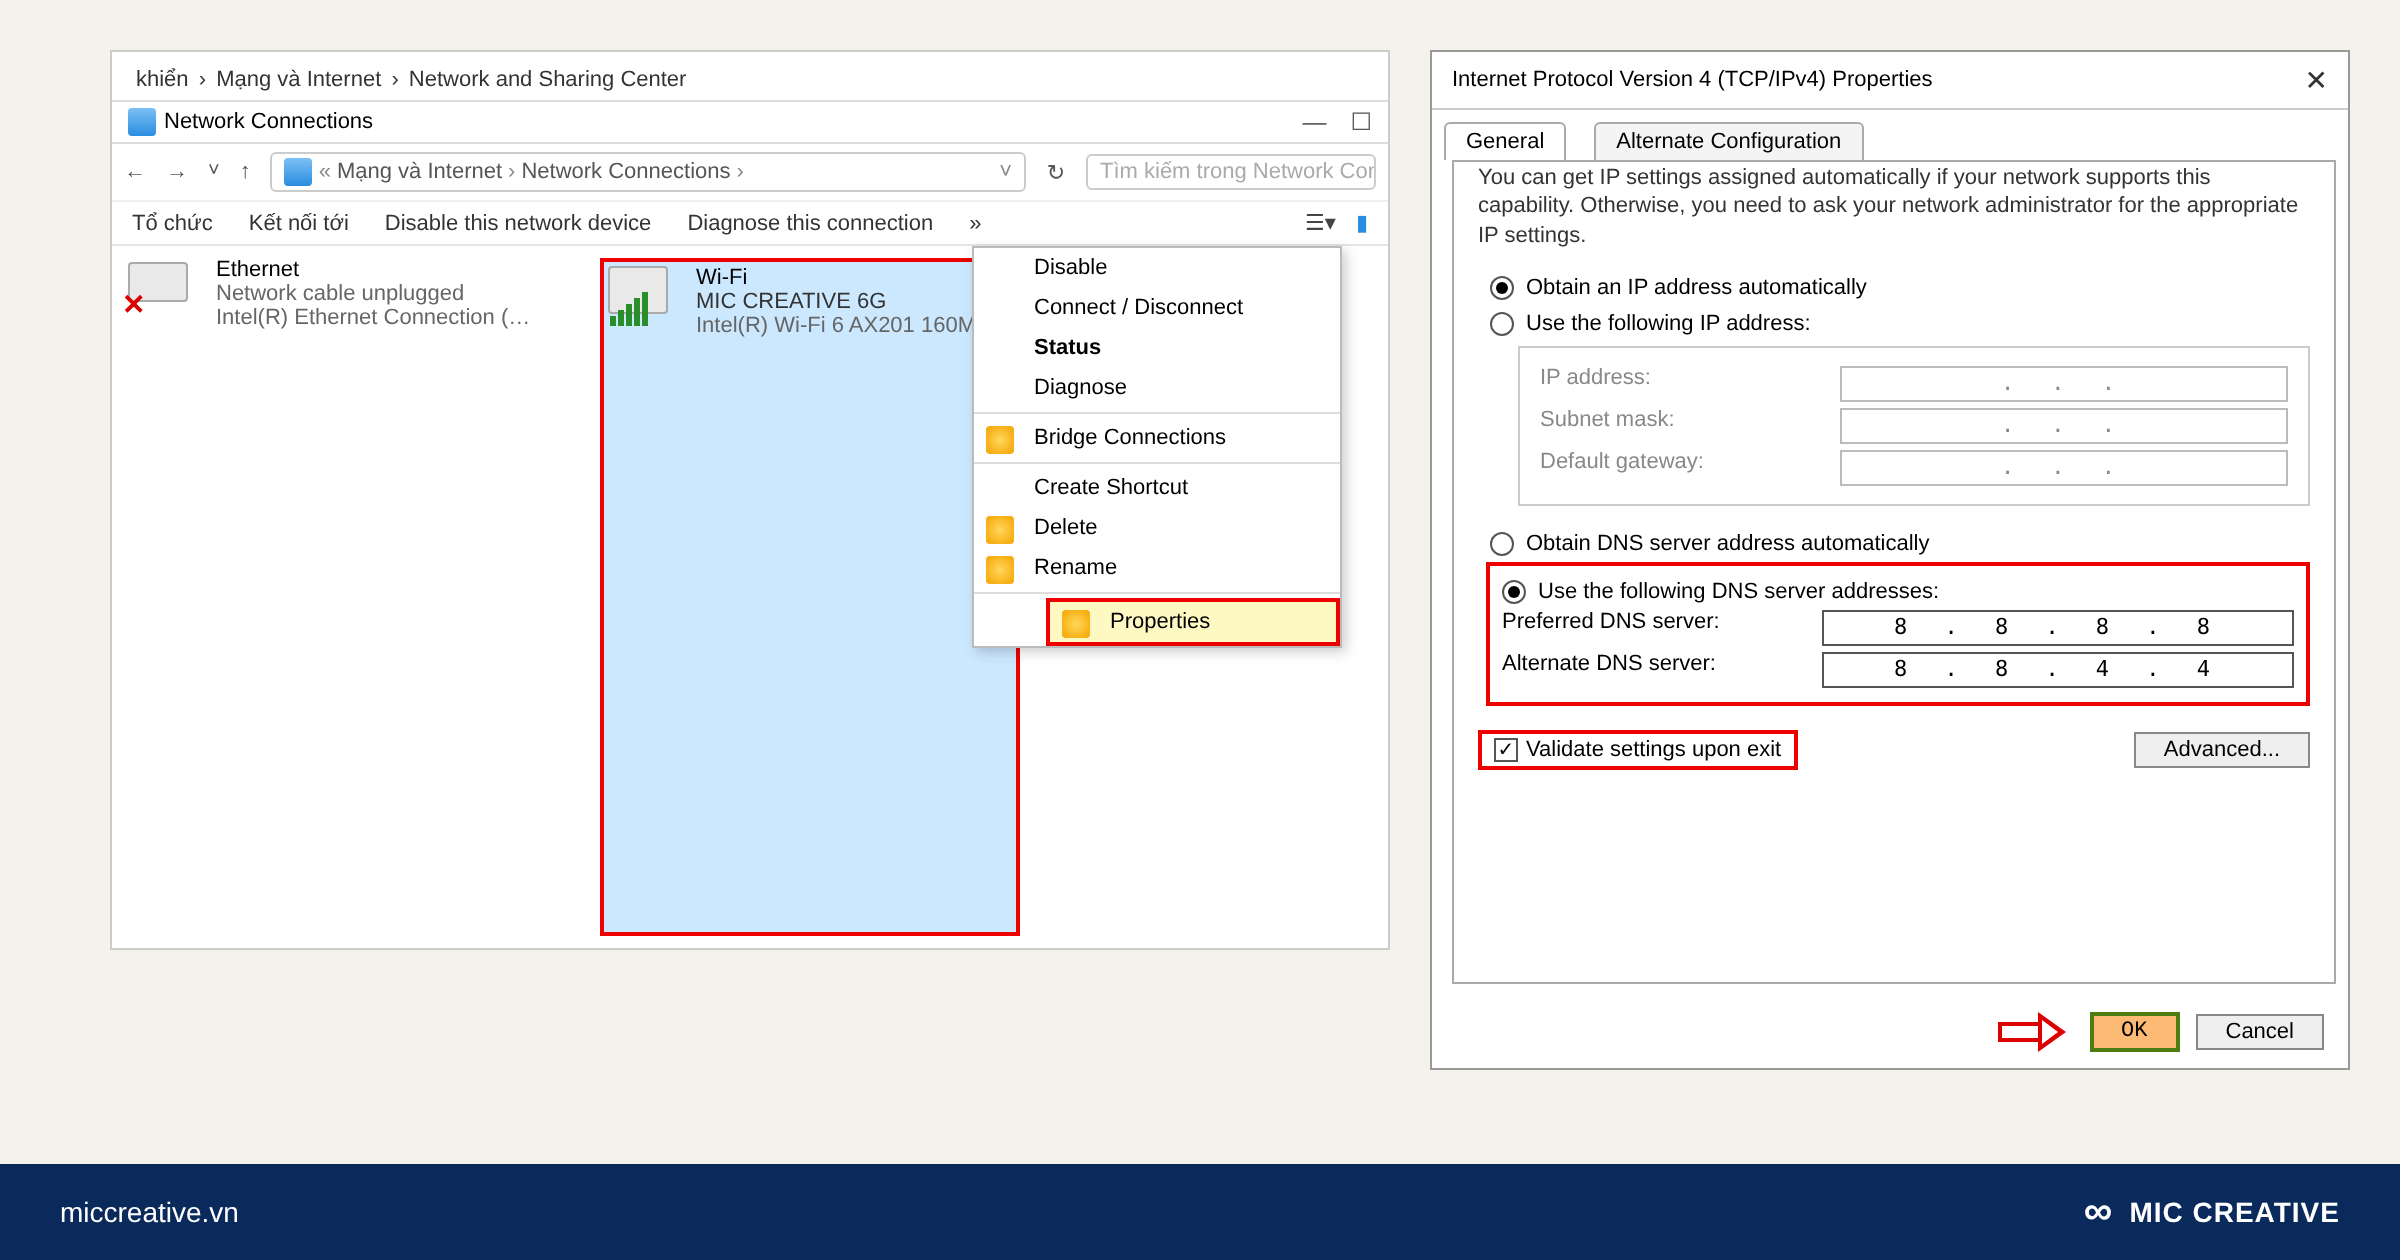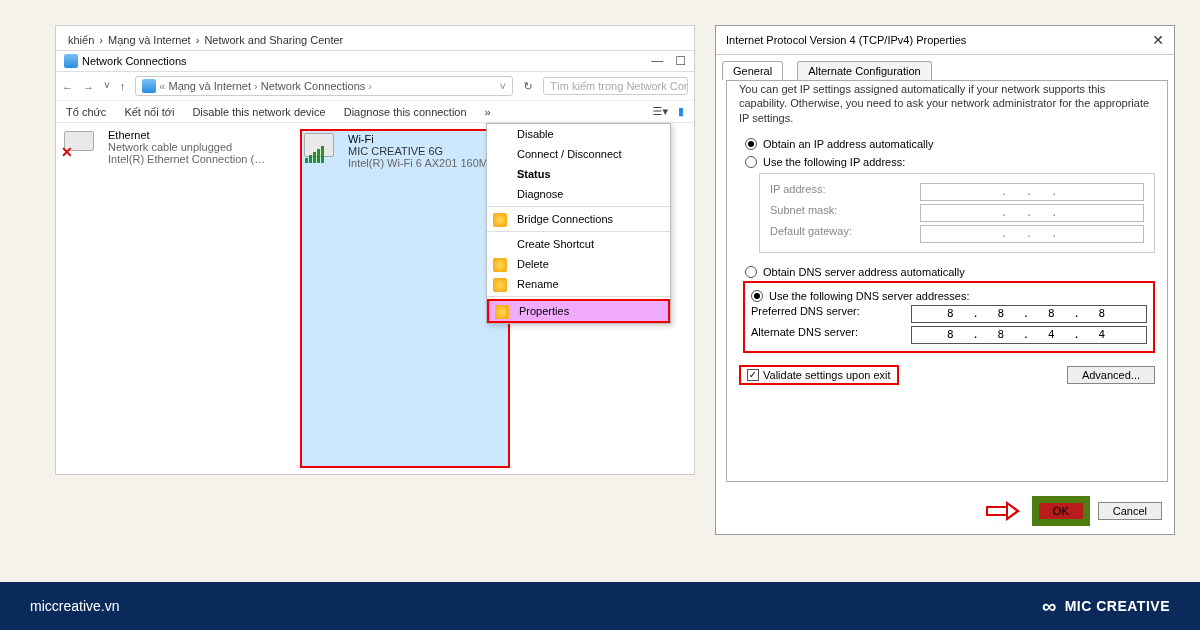--- a/index.html
+++ b/index.html
@@ -37,21 +37,21 @@
   .wifi-bars span { width: 3px; background: #2a8f2a; }
   .wifi-bars span:nth-child(1){height:5px}.wifi-bars span:nth-child(2){height:8px}.wifi-bars span:nth-child(3){height:11px}.wifi-bars span:nth-child(4){height:14px}.wifi-bars span:nth-child(5){height:17px}
   .adapter .txt .name { color: #000; }
   .adapter .txt .line { color: #666; white-space: nowrap; overflow: hidden; text-overflow: ellipsis; max-width: 160px; }
   .wifi-sel { background: #cce8ff; border: 2px solid #e00; padding: 2px 2px 0 2px; }
 
   .ctx-menu { position: absolute; left: 430px; top: 0px; width: 185px; background: #fff; border: 1px solid #bbb; box-shadow: 2px 2px 6px rgba(0,0,0,0.2); }
   .ctx-menu .item { padding: 4px 8px 4px 30px; position: relative; }
   .ctx-menu .item.bold { font-weight: bold; }
   .ctx-menu .sep { height: 1px; background: #ddd; margin: 2px 0; }
-  .ctx-menu .item.hl { background: #f0abfc; }
+  .ctx-menu .item.hl { background: #fef9c3; margin-left: 36px; }
   .ctx-menu .red-box { border: 2px solid #e00; }
   .ctx-menu .ico { position: absolute; left: 6px; top: 4px; width: 14px; height: 14px; }
   .shield { background: radial-gradient(#ffd75a,#f5a300); border-radius: 2px; }
 
   .titlebar { display: flex; align-items: center; padding: 6px 10px; border-bottom: 1px solid #ccc; }
   .titlebar .t { flex: 1; }
   .close-x { font-size: 14px; color: #333; }
 
   .tabs { display: flex; padding: 6px 6px 0 6px; gap: 14px; }
   .tab { padding: 3px 10px; border: 1px solid #aaa; border-bottom: none; background: #f4f4f4; border-radius: 3px 3px 0 0; }
@@ -65,21 +65,21 @@
   .field-row { display: flex; align-items: flex-start; margin: 3px 0; }
   .field-row .lbl { width: 150px; color: #888; }
   .field-row .ipbox { flex: 1; border: 1px solid #bbb; height: 18px; text-align: center; font-family: monospace; letter-spacing: 6px; color: #888; padding-top:1px;}
   .dns-block { border: 2px solid #e00; padding: 4px 6px; margin-left: 4px; }
   .dns-block .field-row .lbl { color: #000; width: 160px; }
   .dns-block .field-row .ipbox { color: #000; border: 1px solid #555; background:#fff; }
   .validate-row { display: flex; align-items: center; margin-top: 12px; }
   .chk-wrap { border: 2px solid #e00; padding: 2px 6px; display: inline-flex; align-items: center; gap: 4px; }
   .chk { width: 12px; height: 12px; border: 1px solid #555; display: inline-flex; align-items: center; justify-content: center; font-size: 10px; color: #000; }
   .adv-btn, .ok-btn, .cancel-btn { border: 1px solid #888; background: #efefef; padding: 2px 14px; font-size: 11px; }
-  .ok-btn { border: 7px solid #4d7c0f; background: #b91c1c; }
+  .ok-btn { border: 2px solid #4d7c0f; background: #fdba74; font-family: Liberation Mono, monospace; }
   .btn-row { display: flex; justify-content: flex-end; gap: 8px; padding: 8px 12px; align-items: center; }
   .arrow { width: 34px; height: 18px; position: relative; margin-right: 4px; }
   .arrow .shaft { position: absolute; left: 0; top: 4px; width: 20px; height: 10px; border: 2px solid #d00; border-right: none; }
   .arrow .head { position: absolute; right: 0; top: -1px; width: 0; height: 0; border-top: 10px solid transparent; border-bottom: 10px solid transparent; border-left: 14px solid #d00; }
   .arrow .head::after { content:""; position:absolute; right:4px; top:-6px; width:0;height:0; border-top:6px solid transparent; border-bottom:6px solid transparent; border-left:8px solid #fff;}
 
   .footer { position: absolute; left: 0; bottom: 0; width: 1200px; height: 48px; background: #0a2a5c; color: #fff; display: flex; align-items: center; padding: 17px 30px; justify-content: space-between; font-size: 14px; }
   .footer .logo { display: flex; align-items: center; gap: 8px; font-weight: bold; letter-spacing: 0.5px; }
   .inf { font-size: 20px; font-weight: bold; }
 </style>

